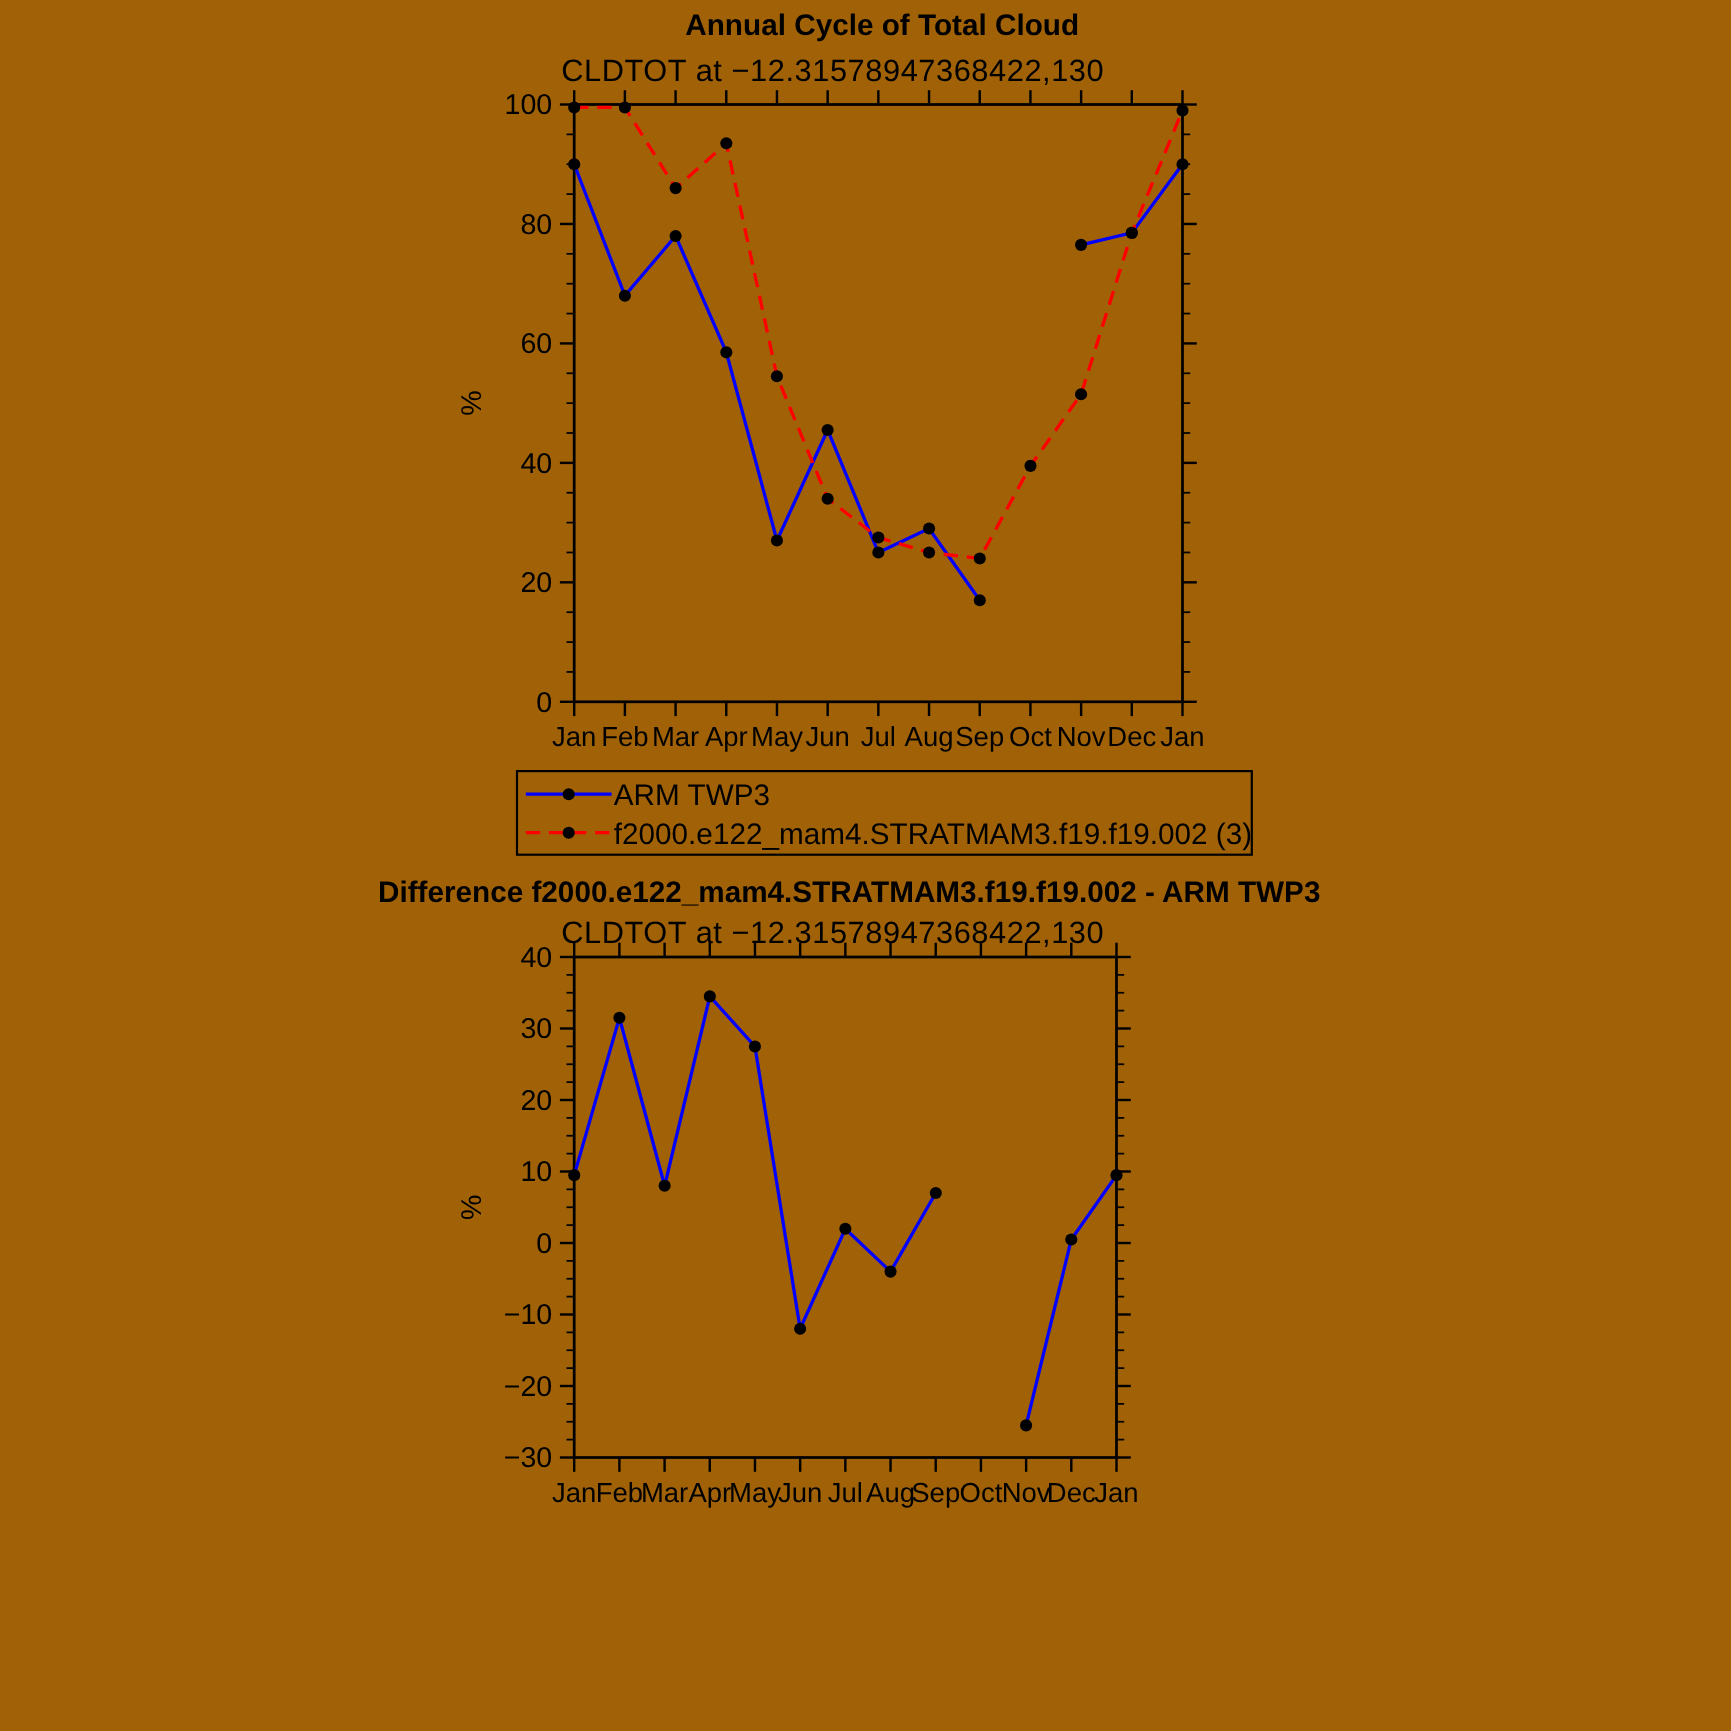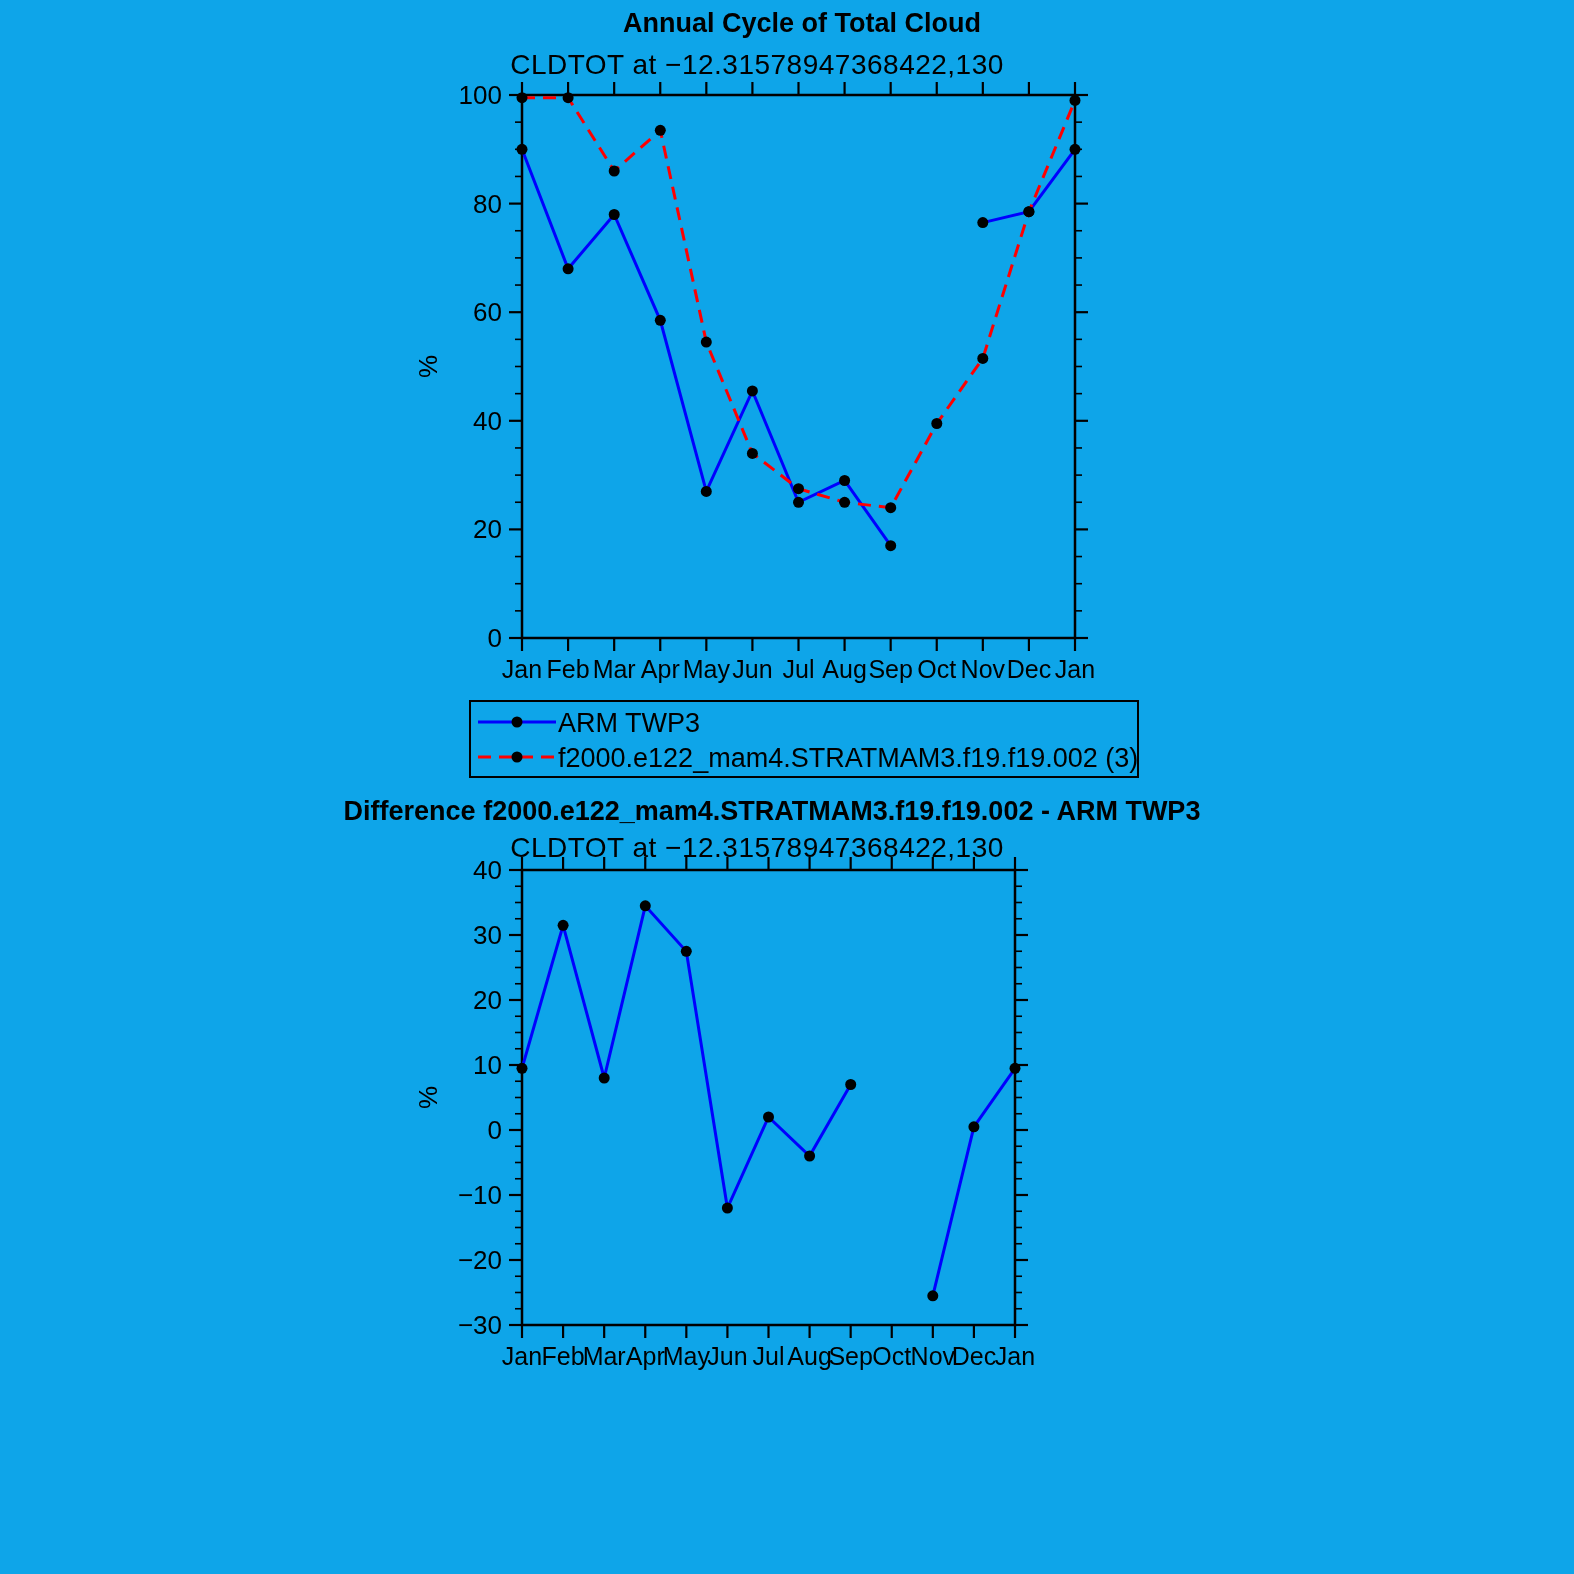--- a/index.html
+++ b/index.html
@@ -1,20 +1,20 @@
 <!DOCTYPE html>
 <html><head>
 <meta charset="utf-8">
 <style>
   html, body { margin: 0; padding: 0; background: #ffffff; }
   .page {
     position: relative;
     width: 1574px;
     height: 1574px;
-    background: #0ea5e9;
+    background: #a16207;
     font-family: "Liberation Sans", sans-serif;
     overflow: hidden;
   }
   svg { position: absolute; left: 0; top: 0; }
   text { font-family: "Liberation Sans", sans-serif; fill: #000000; }
   .chart-title   { font-size: 27px; font-weight: bold; }
   .chart-subtitle{ font-size: 28px; font-weight: 400; letter-spacing: 0.5px; }
   .tick-label    { font-size: 26px; }
   .month-label   { font-size: 25px; }
   .axis-title    { font-size: 26px; }

